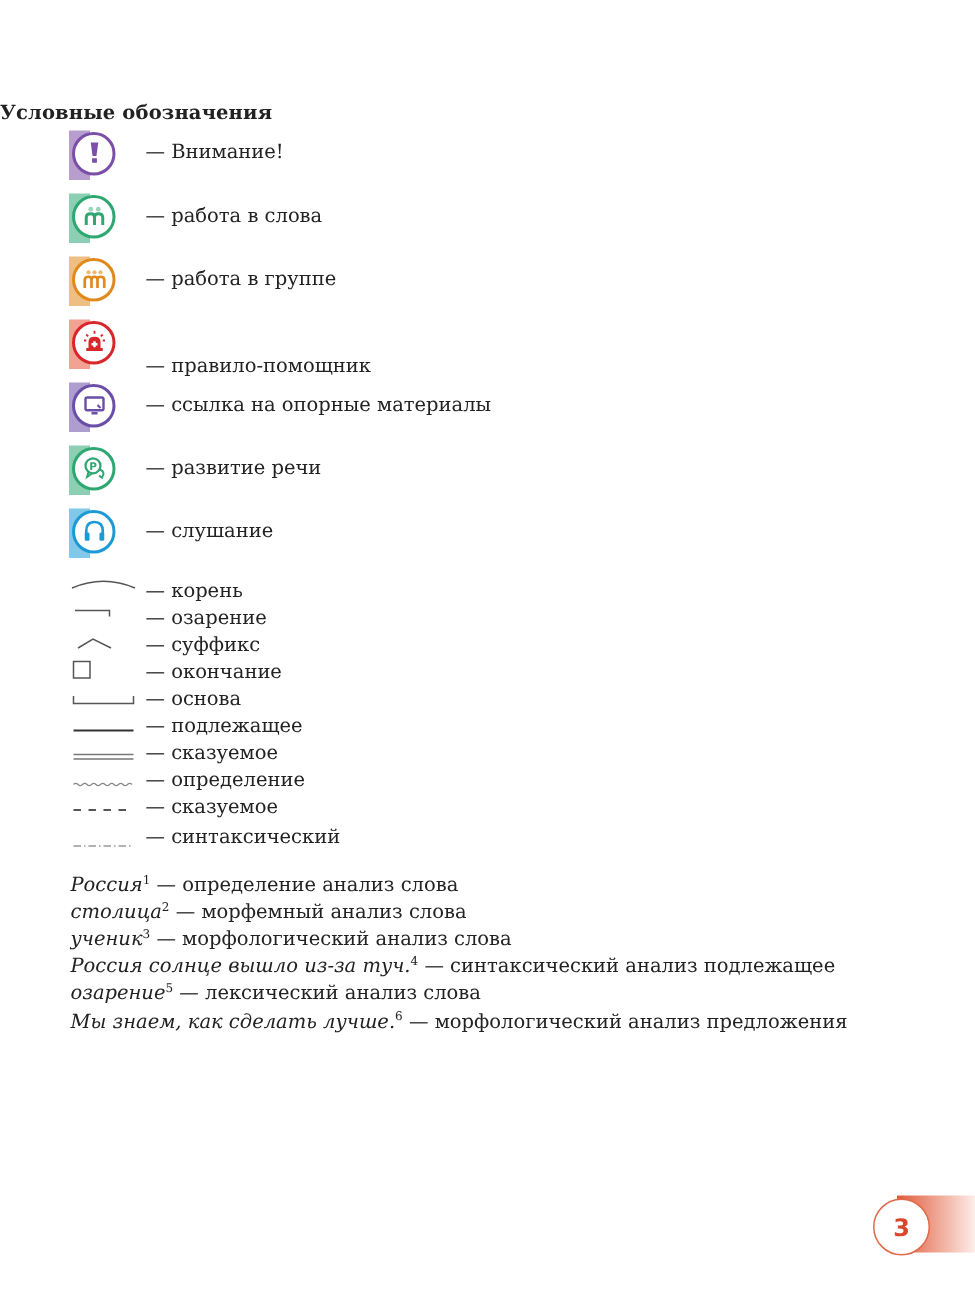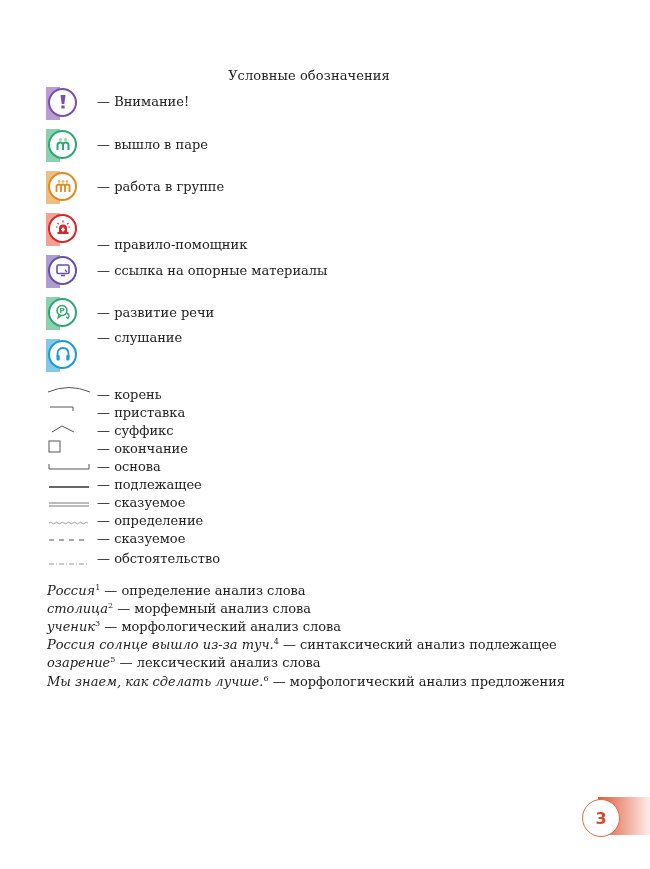--- a/index.html
+++ b/index.html
@@ -1,22 +1,22 @@
 <!DOCTYPE html>
 <html><head>
   <meta charset="utf-8">
   <style>
     html, body { margin: 0; padding: 0; }
     body {
       width: 650px; height: 869px; background: #ffffff; position: relative; overflow: hidden;
       font-family: "DejaVu Serif", "Liberation Serif", serif; color: #222;
     }
     .title {
-      position: absolute; top: 68px; left: 0; width: 618px; text-align: center;
-      font-weight: normal; font-size: 13px; letter-spacing: 0.1px;
+      position: absolute; top: 68px; left: 0; width: 618px; text-align: left;
+      font-weight: bold; font-size: 13px; letter-spacing: 0.1px;
     }
     .icon-row { position: absolute; left: 46px; height: 32px; display: flex; align-items: center; }
     .icon-box { position: relative; width: 33px; height: 33px; }
     .icon-box .tab { position: absolute; left: 0; top: 0; width: 14px; height: 33px; opacity: 0.55; }
     .icon-box .circ {
       position: absolute; left: 2px; top: 1px; width: 25px; height: 25px; border-radius: 50%;
       border: 2.5px solid; background: #fff; display: flex; align-items: center; justify-content: center;
     }
     .icon-box svg { width: 18px; height: 18px; }
     .lbl { position: absolute; left: 97px; font-size: 13px; white-space: nowrap; }
@@ -61,21 +61,21 @@
       <div class="tab" style="background:#2fa772"></div>
       <div class="circ" style="border-color:#2fa772">
         <svg viewBox="0 0 18 18">
             <circle cx="6.5" cy="4.5" r="1.6" fill="#9fd4b8"></circle>
             <circle cx="11.5" cy="4.5" r="1.6" fill="#9fd4b8"></circle>
             <path d="M3.5 15 V10 Q3.5 7.5 6.5 7.5 Q9 7.5 9 10 V15 M9 10 Q9 7.5 11.5 7.5 Q14.5 7.5 14.5 10 V15" stroke="#2fa772" stroke-width="2" fill="none"></path>
           </svg>
       </div>
     </div>
   </div>
-  <div class="lbl" style="top:137px">— вышло в паре</div>
+  <div class="lbl" style="top:137px">— работа в слова</div>
 
   <div class="icon-row" style="top:171px">
     <div class="icon-box">
       <div class="tab" style="background:#e08a1e"></div>
       <div class="circ" style="border-color:#e08a1e">
         <svg viewBox="0 0 18 18">
             <circle cx="5" cy="4.5" r="1.4" fill="#f0b870"></circle>
             <circle cx="9" cy="4.5" r="1.4" fill="#f0b870"></circle>
             <circle cx="13" cy="4.5" r="1.4" fill="#f0b870"></circle>
             <path d="M2.5 15 V9.5 Q2.5 7.5 5 7.5 Q7 7.5 7 9.5 V15 M7 9.5 Q7 7.5 9 7.5 Q11 7.5 11 9.5 V15 M11 9.5 Q11 7.5 13 7.5 Q15.5 7.5 15.5 9.5 V15" stroke="#e08a1e" stroke-width="1.8" fill="none"></path>
@@ -134,41 +134,41 @@
       <div class="tab" style="background:#1b9ad6"></div>
       <div class="circ" style="border-color:#1b9ad6">
         <svg viewBox="0 0 18 18">
             <path d="M3.5 12 V9 Q3.5 3 9 3 Q14.5 3 14.5 9 V12" stroke="#1b9ad6" stroke-width="1.8" fill="none"></path>
             <rect x="2.5" y="10" width="3.2" height="5.5" rx="1" fill="#1b9ad6"></rect>
             <rect x="12.3" y="10" width="3.2" height="5.5" rx="1" fill="#1b9ad6"></rect>
           </svg>
       </div>
     </div>
   </div>
-  <div class="lbl" style="top:330px">— слушание</div>
+  <div class="lbl" style="top:347px">— слушание</div>
 </div>
 
 <div>
   <div class="sym-row" style="top:384px">
     <div class="sym">
       <svg viewBox="0 0 46 18">
           <path d="M2 8 Q23 -1 44 8" stroke="#555" stroke-width="1" fill="none"></path>
         </svg>
     </div>
   </div>
   <div class="lbl" style="top:387px">— корень</div>
 
   <div class="sym-row" style="top:402px">
     <div class="sym">
       <svg viewBox="0 0 46 18">
           <path d="M4 5 H27 V9" stroke="#555" stroke-width="1" fill="none"></path>
         </svg>
     </div>
   </div>
-  <div class="lbl" style="top:405px">— приставка</div>
+  <div class="lbl" style="top:405px">— озарение</div>
 
   <div class="sym-row" style="top:420px">
     <div class="sym">
       <svg viewBox="0 0 46 18">
           <path d="M6 12 L16 6 L28 12" stroke="#555" stroke-width="1" fill="none"></path>
         </svg>
     </div>
   </div>
   <div class="lbl" style="top:423px">— суффикс</div>
 
@@ -226,21 +226,21 @@
   </div>
   <div class="lbl" style="top:531px">— сказуемое</div>
 
   <div class="sym-row" style="top:549px">
     <div class="sym">
       <svg viewBox="0 0 46 18">
           <path d="M3 15 H43" stroke="#999" stroke-width="1" stroke-dasharray="5 2 1 2"></path>
         </svg>
     </div>
   </div>
-  <div class="lbl" style="top:551px">— обстоятельство</div>
+  <div class="lbl" style="top:551px">— синтаксический</div>
 </div>
 
 <div>
   <div class="ex" style="top:583px"><i>Россия</i><sup>1</sup><span> — определение анализ слова</span></div>
   <div class="ex" style="top:601px"><i>столица</i><sup>2</sup><span> — морфемный анализ слова</span></div>
   <div class="ex" style="top:619px"><i>ученик</i><sup>3</sup><span> — морфологический анализ слова</span></div>
   <div class="ex" style="top:637px"><i>Россия солнце вышло из-за туч.</i><sup>4</sup><span> — синтаксический анализ подлежащее</span></div>
   <div class="ex" style="top:655px"><i>озарение</i><sup>5</sup><span> — лексический анализ слова</span></div>
   <div class="ex" style="top:674px"><i>Мы знаем, как сделать лучше.</i><sup>6</sup><span> — морфологический анализ предложения</span></div>
 </div>

